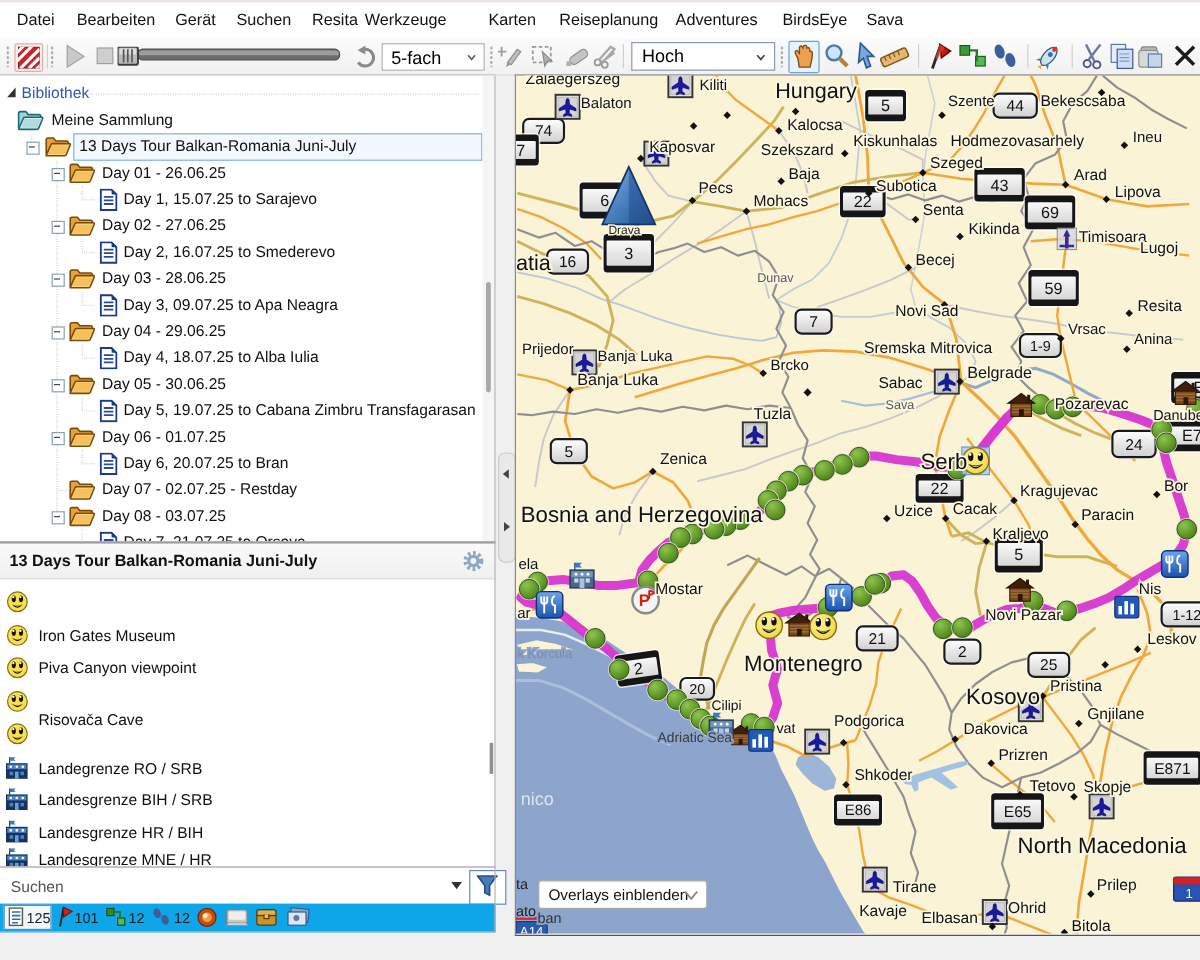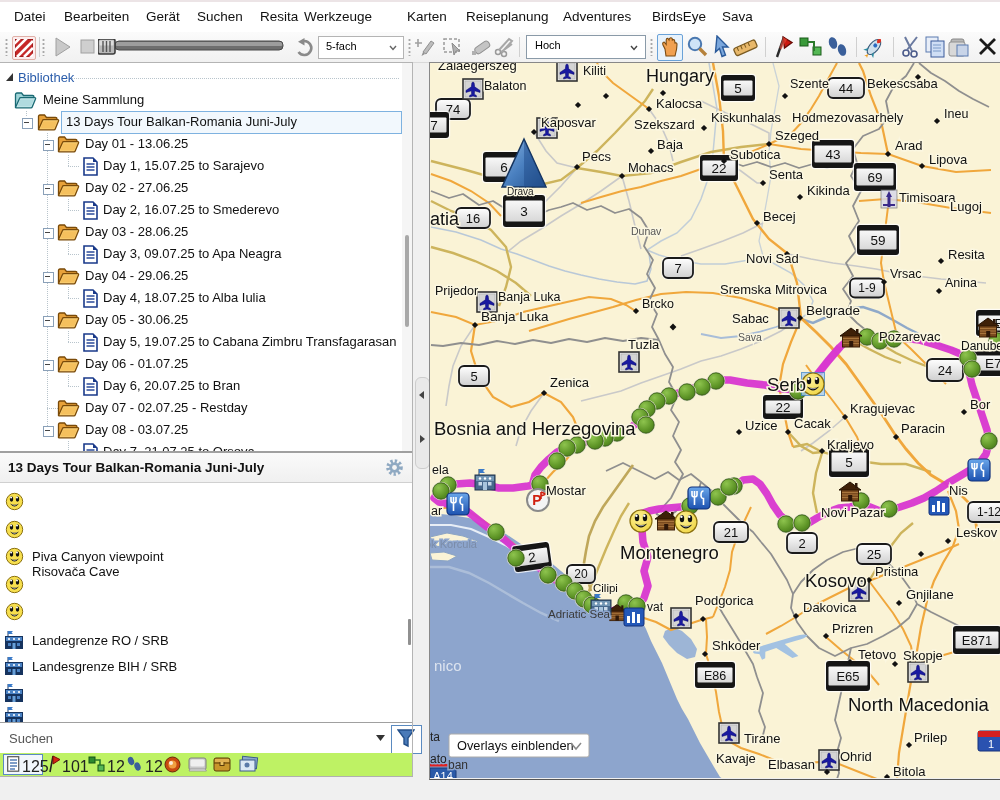--- a/index.html
+++ b/index.html
@@ -12,24 +12,24 @@
 #tree{position:absolute;left:0;top:0;width:413px;height:388px;background:#fff;overflow:hidden}
 #treesb{position:absolute;right:1px;top:0;width:10px;height:388px;background:#f5f5f5}
 #treesb .thumb{position:absolute;left:3px;width:4px;background:#a8a8a8;border-radius:2px}
 .trow{position:absolute;height:22px;font-size:13px;color:#111;white-space:nowrap}
 .trow .lbl{position:absolute;top:3px}
 #wphead{position:absolute;left:0;top:388px;width:413px;height:29px;background:linear-gradient(#fafafa,#f0f0f0);border-top:2px solid #a0a0a0;border-bottom:1px solid #d0d0d0;font-size:13.5px;font-weight:bold;color:#111}
 #wplist{position:absolute;left:0;top:420px;width:413px;height:239px;background:#fff;overflow:hidden}
 #wplist .wrow{position:absolute;left:0;height:27px;font-size:13px;color:#111;white-space:nowrap;width:400px}
 #wplist .wrow span{position:absolute;left:32px;top:6px}
 #search{position:absolute;left:0;top:659px;width:413px;height:31px;background:#fff;border-top:1px solid #a0a0a0}
-#statusr{position:absolute;left:0;top:690px;width:413px;height:23px;background:#bef264;border-bottom:1px solid #b0b0b0;font-size:16px;color:#222}
+#statusr{position:absolute;left:0;top:690px;width:413px;height:23px;background:#0ea5e9;border-bottom:1px solid #b0b0b0;font-size:12px;color:#222}
 #splitter{position:absolute;left:413px;top:62px;width:16px;height:716px}
 #mapwrap{position:absolute;left:429px;top:62px;width:571px;height:716px;border-left:1px solid #888;border-top:1px solid #888;border-bottom:1px solid #555}
-.cb{position:absolute;background:#fff;border:1px solid #b4b4b4;font-size:11px;color:#000}
+.cb{position:absolute;background:#fff;border:1px solid #b4b4b4;font-size:15px;color:#000}
 .chev{position:absolute;width:8px;height:8px}
 </style></head>
 <body>
 <div id="menubar">
 <span style="left:14px">Datei</span>
     <span style="left:64px">Bearbeiten</span>
     <span style="left:146px">Gerät</span>
     <span style="left:197px">Suchen</span>
     <span style="left:260px">Resita</span>
     <span style="left:304px">Werkzeuge</span>
@@ -211,21 +211,21 @@
 <div style="position:absolute;left:47px;top:70px;width:1px;height:297px;background-image:linear-gradient(#b8c4cc 50%,transparent 50%);background-size:1px 2px"></div>
 <div style="position:absolute;left:47px;top:81px;width:7px;height:1px;background-image:linear-gradient(90deg,#b8c4cc 50%,transparent 50%);background-size:2px 1px"></div>
 <div style="position:absolute;left:42.5px;top:76.5px;width:9px;height:9px;border:1px solid #8aa0b8;background:#fff"></div>
       <div style="position:absolute;left:44.5px;top:80.5px;width:5px;height:1px;background:#444"></div>
 <svg style="position:absolute;left:57px;top:72px" width="23" height="19" viewBox="0 0 23 19">
 <path d="M1.5 16 V3.5 q0 -1.5 1.5 -1.5 h4.5 l2 2.5 h9 q1.5 0 1.5 1.5 V8" fill="#e8a23a" stroke="#7a4a08" stroke-width="1.3"></path>
 <path d="M1.5 16.5 L5.5 7.5 q0.3 -0.8 1.2 -0.8 h14 q1.3 0 0.8 1.2 L18.2 16 q-0.3 0.8 -1.2 0.8 H2.2 q-1 0 -0.7 -0.3 Z" fill="#fcd47a" stroke="#7a4a08" stroke-width="1.3"></path>
 <path d="M3.2 15.4 L6.4 8.2 h13.8 L17 15.4 Z" fill="#e89c28" opacity="0.35"></path>
       </svg>
 <div class="trow" style="left:85px;top:70px">
-        <span class="lbl">Day 01 - 13.06.25</span>
+        <span class="lbl">Day 01 - 26.06.25</span>
       </div>
 <div style="position:absolute;left:68px;top:92px;width:1px;height:11px;background-image:linear-gradient(#b8c4cc 50%,transparent 50%);background-size:1px 2px"></div>
 <div style="position:absolute;left:68px;top:103px;width:12px;height:1px;background-image:linear-gradient(90deg,#b8c4cc 50%,transparent 50%);background-size:2px 1px"></div>
 <svg style="position:absolute;left:83px;top:94px" width="15" height="19" viewBox="0 0 15 19">
 <path d="M1 1 H10 L14 5 V18 H1 Z" fill="#fff" stroke="#1a3a8a" stroke-width="1.6"></path>
 <path d="M10 1 L10 5 H14 Z" fill="#1a3a8a"></path>
 <g stroke="#2a4a9a" stroke-width="1.5">
           <line x1="3.5" y1="7" x2="11.5" y2="7"></line>
           <line x1="3.5" y1="10" x2="11.5" y2="10"></line>
           <line x1="3.5" y1="13" x2="11.5" y2="13"></line>
@@ -421,20 +421,23 @@
         <g transform="translate(9.5,9.5)">
           <circle r="8.2" fill="#f7df4e" stroke="#8a7010" stroke-width="1"></circle>
 <ellipse cx="-3.0" cy="-2.5" rx="1.7" ry="2.8" fill="#111"></ellipse>
           <ellipse cx="3.0" cy="-2.5" rx="1.7" ry="2.8" fill="#111"></ellipse>
 <circle cx="-3.4" cy="-3.9" r="1.0" fill="#fff"></circle>
           <circle cx="2.5" cy="-3.9" r="1.0" fill="#fff"></circle>
 <path d="M-4.5 2.0 Q0 7.8 4.5 2.0 Q0 4.5 -4.5 2.0 Z" fill="#111"></path>
 <path d="M-3.1 2.7 Q0 4.3 3.1 2.7 Q0 5.1 -3.1 2.7 Z" fill="#fff"></path>
         </g>
       </svg>
+<div class="wrow" style="top:33px">
+        <span>Iron Gates Museum</span>
+      </div>
 <svg style="position:absolute;left:5px;top:64px" width="19" height="19">
         <g transform="translate(9.5,9.5)">
           <circle r="8.2" fill="#f7df4e" stroke="#8a7010" stroke-width="1"></circle>
 <ellipse cx="-3.0" cy="-2.5" rx="1.7" ry="2.8" fill="#111"></ellipse>
           <ellipse cx="3.0" cy="-2.5" rx="1.7" ry="2.8" fill="#111"></ellipse>
 <circle cx="-3.4" cy="-3.9" r="1.0" fill="#fff"></circle>
           <circle cx="2.5" cy="-3.9" r="1.0" fill="#fff"></circle>
 <path d="M-4.5 2.0 Q0 7.8 4.5 2.0 Q0 4.5 -4.5 2.0 Z" fill="#111"></path>
 <path d="M-3.1 2.7 Q0 4.3 3.1 2.7 Q0 5.1 -3.1 2.7 Z" fill="#fff"></path>
         </g>
@@ -446,21 +449,21 @@
         <g transform="translate(9.5,9.5)">
           <circle r="8.2" fill="#f7df4e" stroke="#8a7010" stroke-width="1"></circle>
 <ellipse cx="-3.0" cy="-2.5" rx="1.7" ry="2.8" fill="#111"></ellipse>
           <ellipse cx="3.0" cy="-2.5" rx="1.7" ry="2.8" fill="#111"></ellipse>
 <circle cx="-3.4" cy="-3.9" r="1.0" fill="#fff"></circle>
           <circle cx="2.5" cy="-3.9" r="1.0" fill="#fff"></circle>
 <path d="M-4.5 2.0 Q0 7.8 4.5 2.0 Q0 4.5 -4.5 2.0 Z" fill="#111"></path>
 <path d="M-3.1 2.7 Q0 4.3 3.1 2.7 Q0 5.1 -3.1 2.7 Z" fill="#fff"></path>
         </g>
       </svg>
-<div class="wrow" style="top:75px">
+<div class="wrow" style="top:103px">
         <span>Risovača Cave</span>
       </div>
 <svg style="position:absolute;left:5px;top:119px" width="19" height="19">
         <g transform="translate(9.5,9.5)">
           <circle r="8.2" fill="#f7df4e" stroke="#8a7010" stroke-width="1"></circle>
 <ellipse cx="-3.0" cy="-2.5" rx="1.7" ry="2.8" fill="#111"></ellipse>
           <ellipse cx="3.0" cy="-2.5" rx="1.7" ry="2.8" fill="#111"></ellipse>
 <circle cx="-3.4" cy="-3.9" r="1.0" fill="#fff"></circle>
           <circle cx="2.5" cy="-3.9" r="1.0" fill="#fff"></circle>
 <path d="M-4.5 2.0 Q0 7.8 4.5 2.0 Q0 4.5 -4.5 2.0 Z" fill="#111"></path>
@@ -514,36 +517,42 @@
 <g fill="#fff">
             <circle cx="4" cy="8" r="1.1"></circle>
             <circle cx="9" cy="8" r="1.1"></circle>
             <circle cx="14" cy="8" r="1.1"></circle>
           </g>
 <rect x="3" y="12" width="3" height="3" fill="#4a82c4"></rect>
           <rect x="12" y="12" width="3" height="3" fill="#4a82c4"></rect>
           <rect x="7.5" y="12" width="3" height="6" fill="#68a0d8"></rect>
         </g>
       </svg>
+<div class="wrow" style="top:197px">
+        <span>Landesgrenze HR / BIH</span>
+      </div>
 <svg style="position:absolute;left:4px;top:223px" width="20" height="20">
         <g transform="translate(1,1)">
           <line x1="3" y1="0" x2="3" y2="5" stroke="#1a3a6a"></line>
           <path d="M3 0 h5 l-1.5 1.5 L8 3 H3 Z" fill="#3a7ac8"></path>
 <rect x="0" y="5" width="18" height="13" fill="#16335e"></rect>
           <rect x="1" y="6" width="16" height="4" fill="#4a82c4"></rect>
 <g fill="#fff">
             <circle cx="4" cy="8" r="1.1"></circle>
             <circle cx="9" cy="8" r="1.1"></circle>
             <circle cx="14" cy="8" r="1.1"></circle>
           </g>
 <rect x="3" y="12" width="3" height="3" fill="#4a82c4"></rect>
           <rect x="12" y="12" width="3" height="3" fill="#4a82c4"></rect>
           <rect x="7.5" y="12" width="3" height="6" fill="#68a0d8"></rect>
         </g>
       </svg>
+<div class="wrow" style="top:220px">
+        <span>Landesgrenze MNE / HR</span>
+      </div>
 <div style="position:absolute;right:2px;top:136px;width:3px;height:26px;background:#909090;border-radius:1px"></div>
     </div>
 <div id="search">
       <span style="position:absolute;left:9px;top:8px;font-size:13px;color:#555">Suchen</span>
 <svg style="position:absolute;left:376px;top:12px" width="10" height="8">
         <polygon points="0,0 9,0 4.5,6" fill="#333"></polygon>
       </svg>
 <div style="position:absolute;left:391px;top:2px;width:29px;height:27px;border:1.5px solid #5a8ac0;background:#fff"><svg style="margin:3px 0 0 5px" width="18" height="20" viewBox="0 0 18 20">
           <path d="M1 1 H17 L11 9 V17 L7 15 V9 Z" fill="#4a7ab8" stroke="#24508a" stroke-width="1.4"></path>
         </svg></div>

